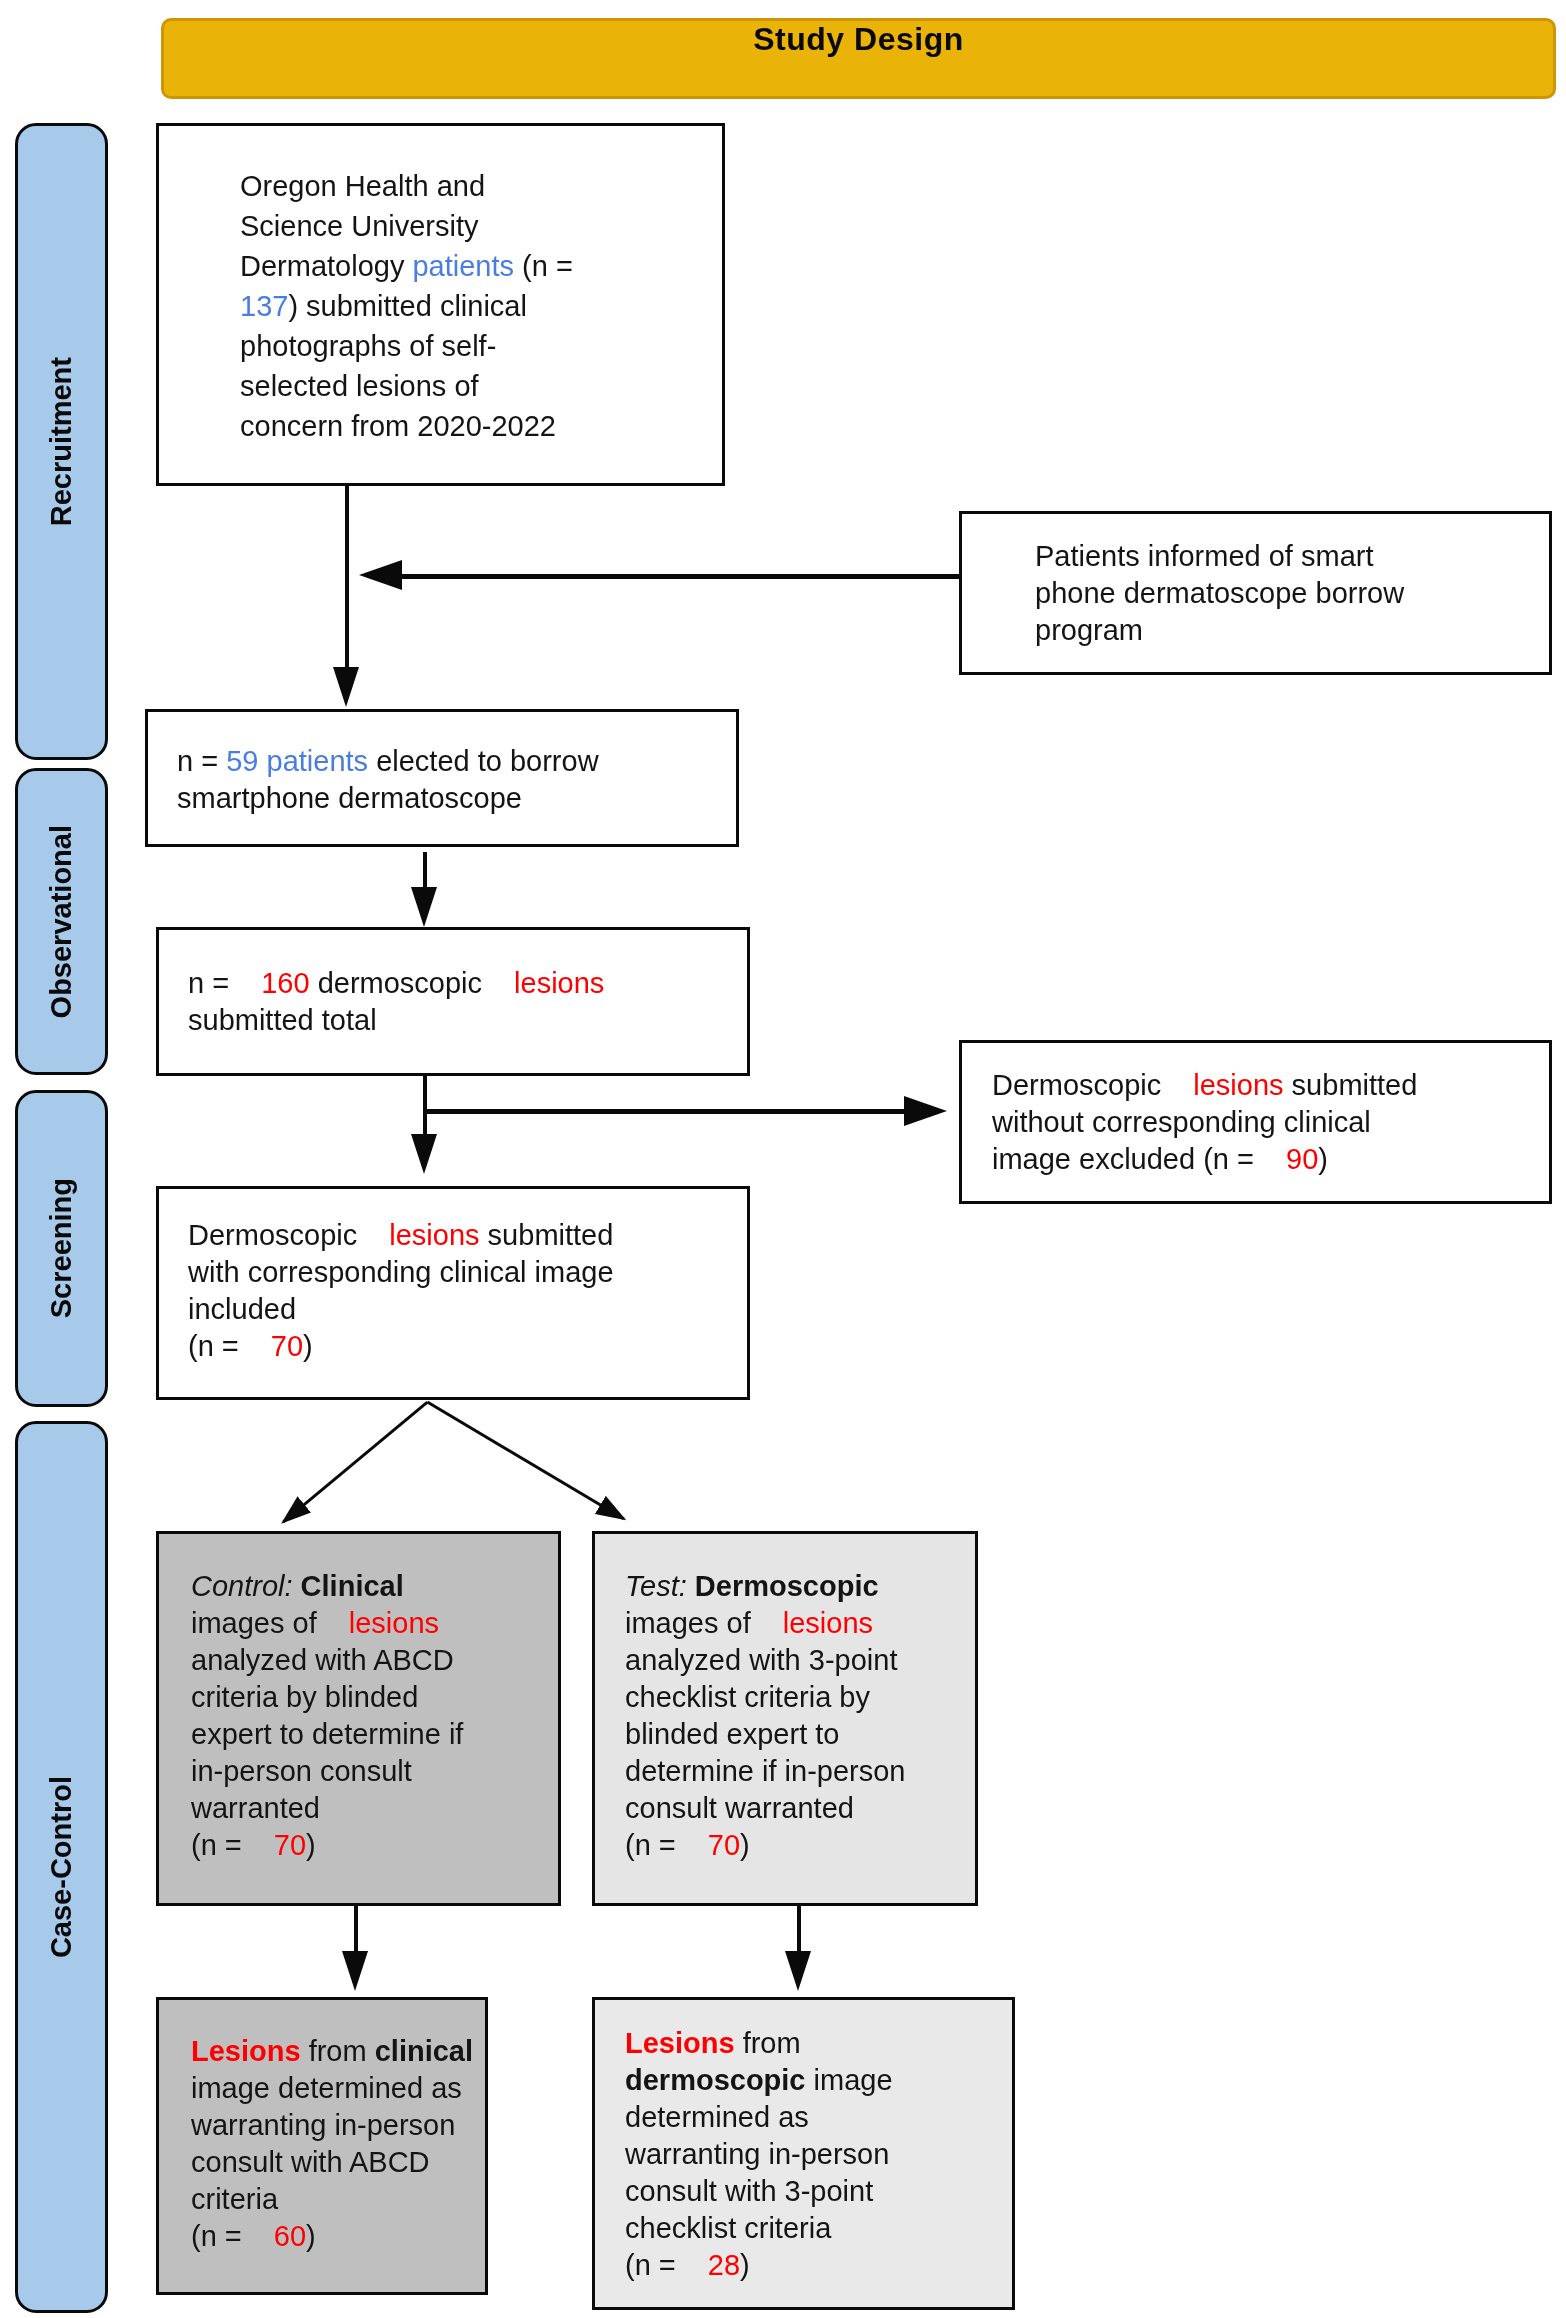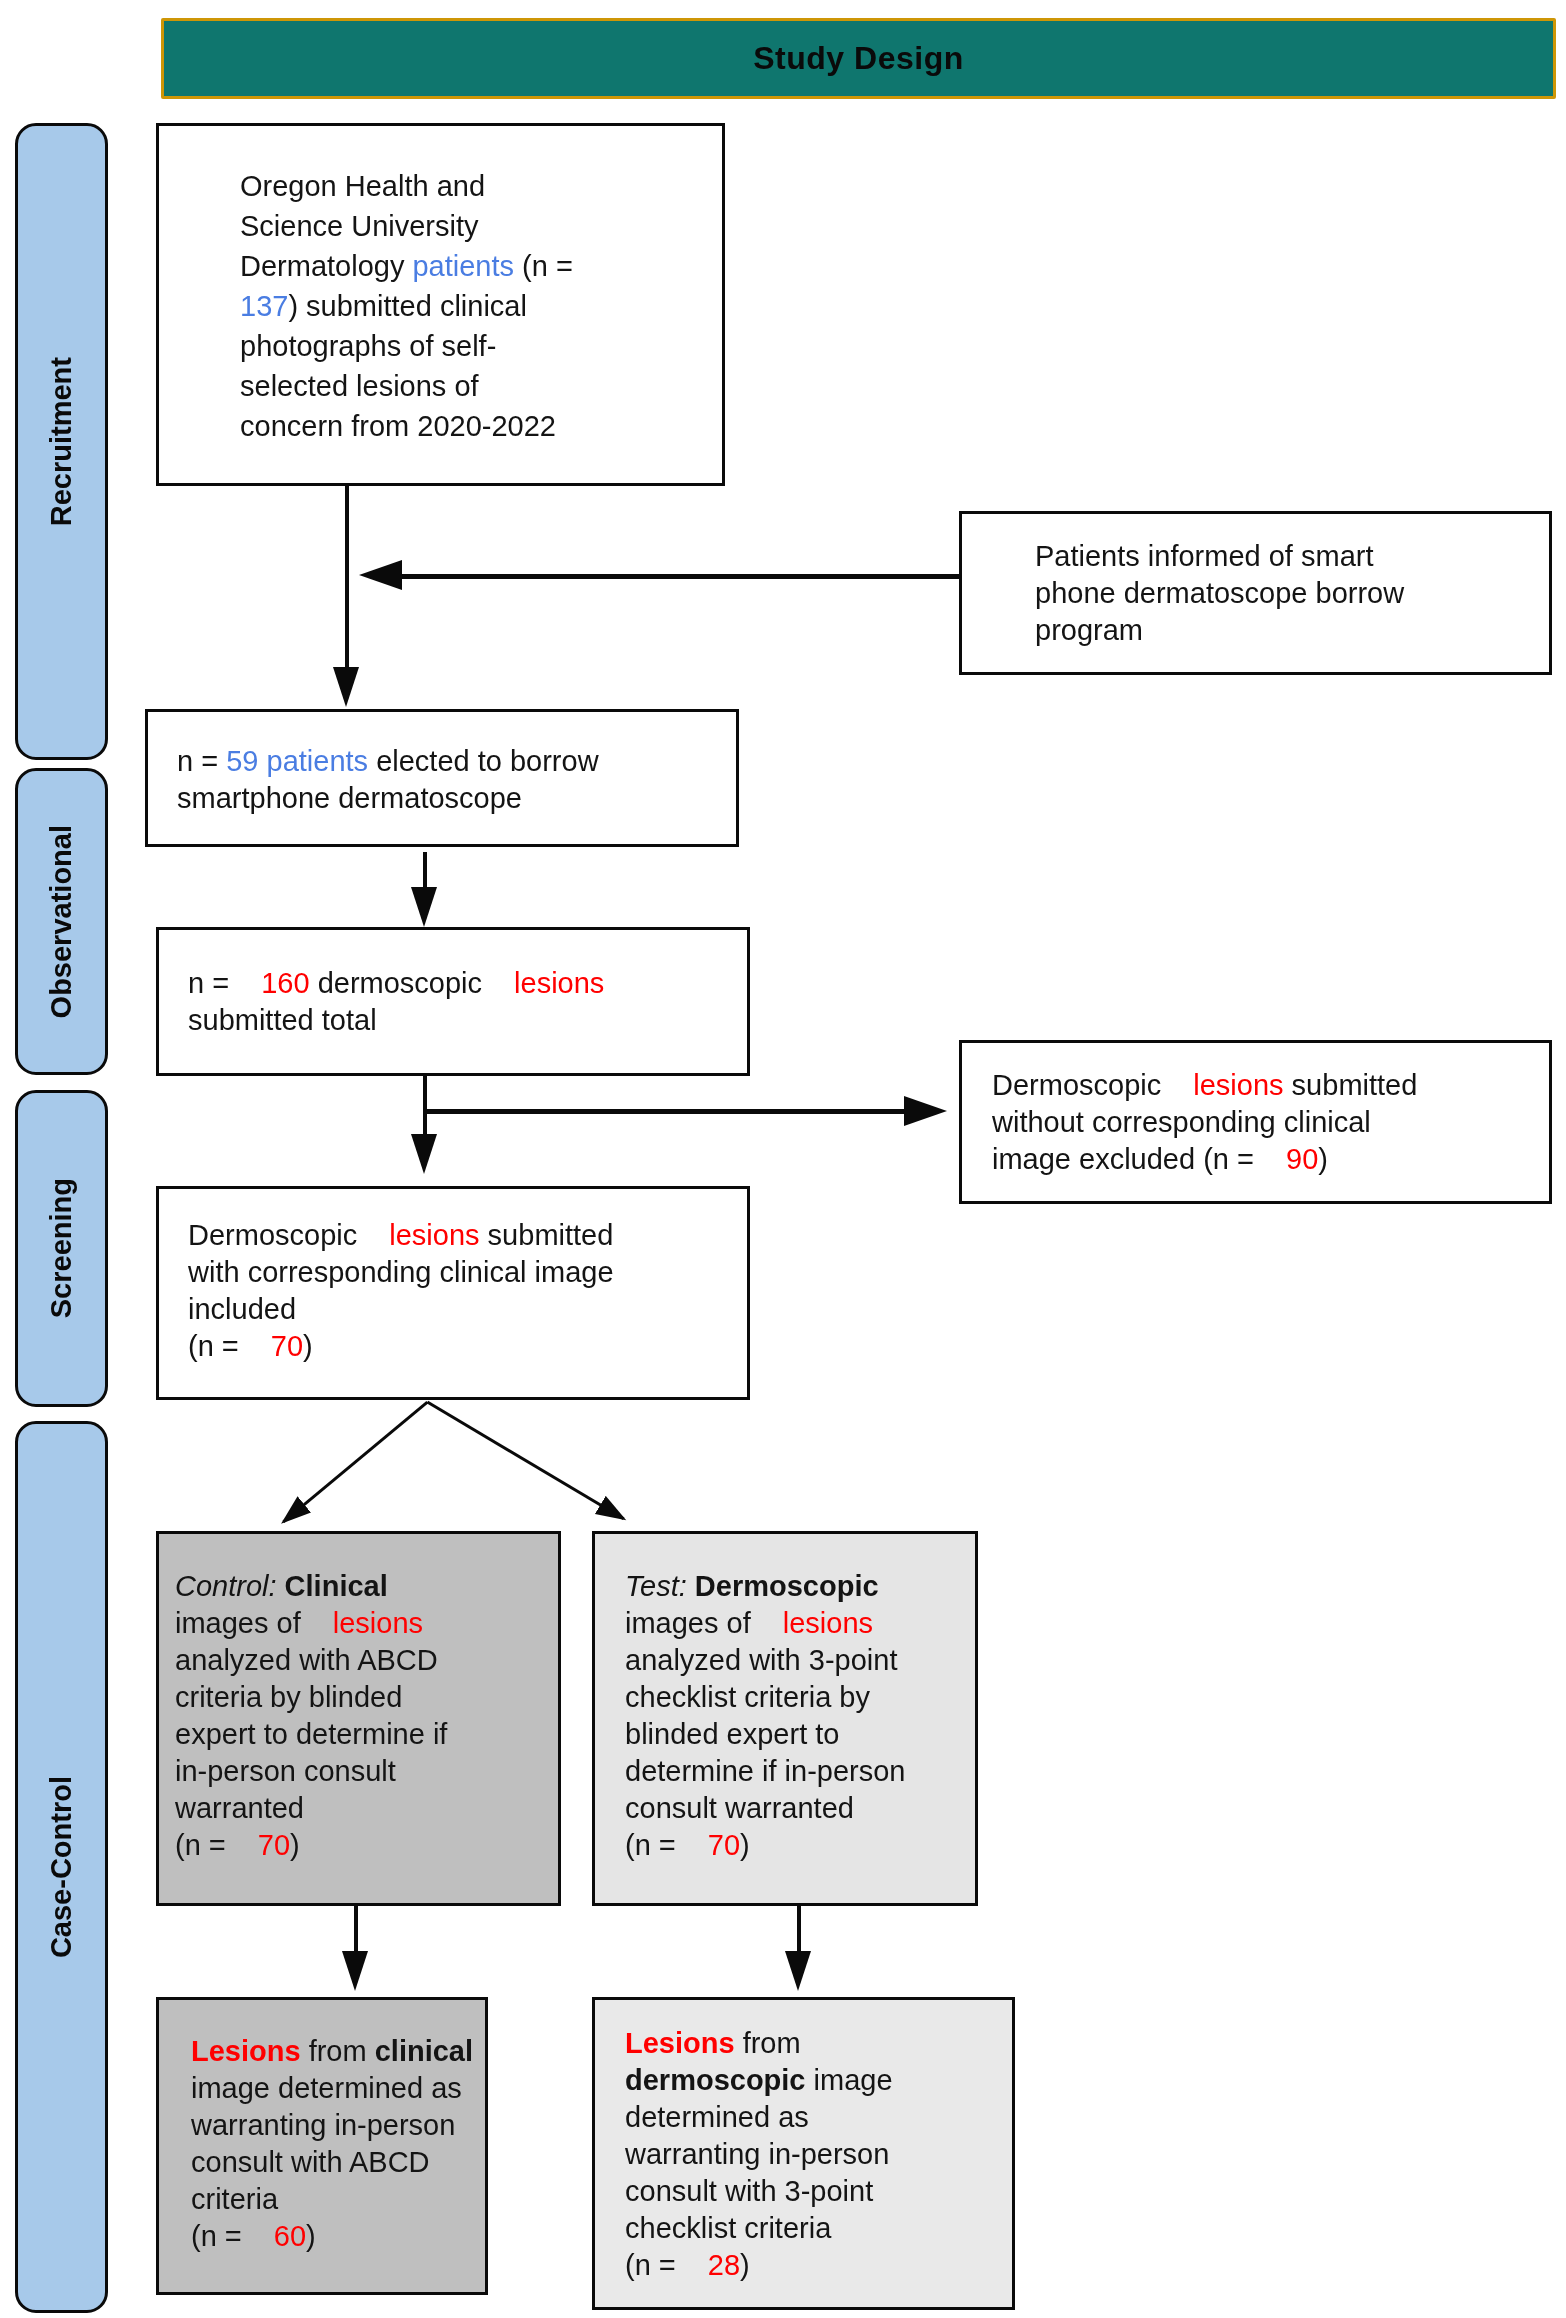--- a/index.html
+++ b/index.html
@@ -7,22 +7,22 @@
     position:relative;
     width:1566px;height:2319px;
     background:#ffffff;
     font-family:"Liberation Sans", sans-serif;
     color:#111111;
     overflow:hidden;
   }
   
   .title-bar{
     position:absolute;left:161px;top:17.6px;width:1395px;height:81px;
-    background:#0f766e;border:3px solid #CE9606;border-radius:2px;
-    display:flex;align-items:center;justify-content:center;
+    background:#eab308;border:3px solid #CE9606;border-radius:10px;
+    display:flex;justify-content:center;
     box-sizing:border-box;
   }
   .title-bar span{font-size:32px;font-weight:bold;color:#0a0a0a;letter-spacing:0.5px;}
   
   .phase{
     position:absolute;left:15px;width:93px;
     background:#A7C9EA;border:3.5px solid #0a0a0a;border-radius:21px;
     display:flex;align-items:center;justify-content:center;
     box-sizing:border-box;
   }
@@ -42,21 +42,21 @@
   .fbox .box-text{
     white-space:pre-wrap;font-size:29px;line-height:37px;color:#141414;
   }
   #box-recruitment{left:156px;top:123px;width:569px;height:363px;padding:40px 28px 0 81px;}
   #box-recruitment .box-text{line-height:40px;}
   #box-informed{left:959px;top:511px;width:593px;height:164px;padding:24px 15px 0 73px;}
   #box-borrow{left:145px;top:709px;width:594px;height:138px;padding:31px 15px 0 29px;}
   #box-total{left:156px;top:927px;width:594px;height:149px;padding:35px 15px 0 29px;}
   #box-excluded{left:959px;top:1040px;width:593px;height:164px;padding:24px 15px 0 30px;}
   #box-included{left:156px;top:1186px;width:594px;height:214px;padding:28px 15px 0 29px;}
-  #box-control{left:156px;top:1531px;width:405px;height:375px;padding:34px 10px 0 16px;background:#BFBFBF;}
+  #box-control{left:156px;top:1531px;width:405px;height:375px;padding:34px 10px 0 32px;background:#BFBFBF;}
   #box-test{left:592px;top:1531px;width:386px;height:375px;padding:34px 10px 0 30px;background:#e5e5e5;}
   #box-control-result{left:156px;top:1997px;width:332px;height:298px;padding:33px 10px 0 32px;background:#BFBFBF;}
   #box-test-result{left:592px;top:1997px;width:423px;height:313px;padding:25px 10px 0 30px;background:#E9E9E9;}
   
   .seg-n{}
   .seg-b{font-weight:bold;}
   .seg-i{font-style:italic;}
   .seg-r{color:#FF0000;margin-left:24px;}
   .seg-rb{color:#FF0000;font-weight:bold;}
   .seg-bl{color:#4A7DE2;}

